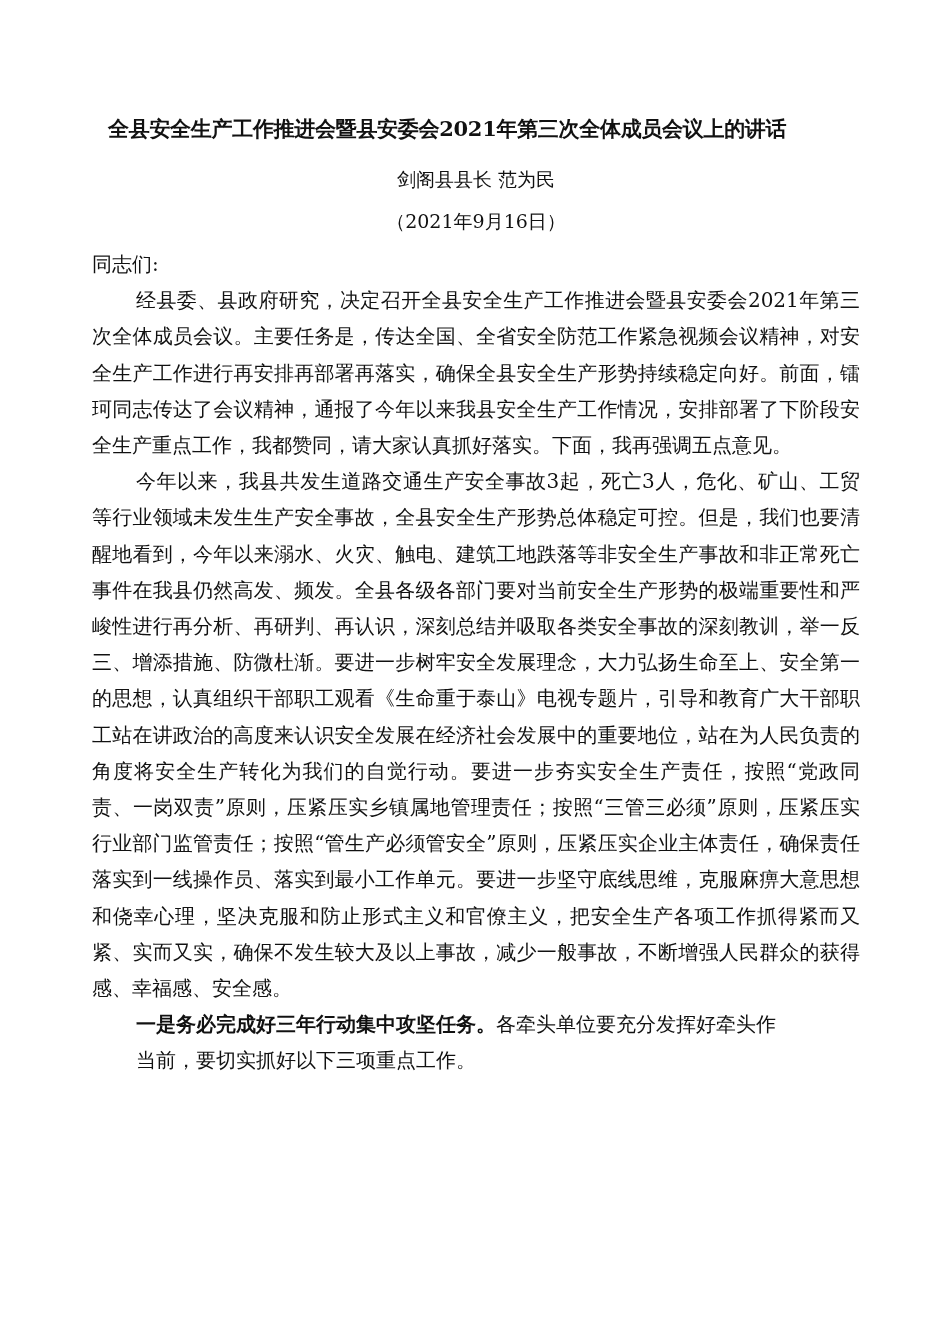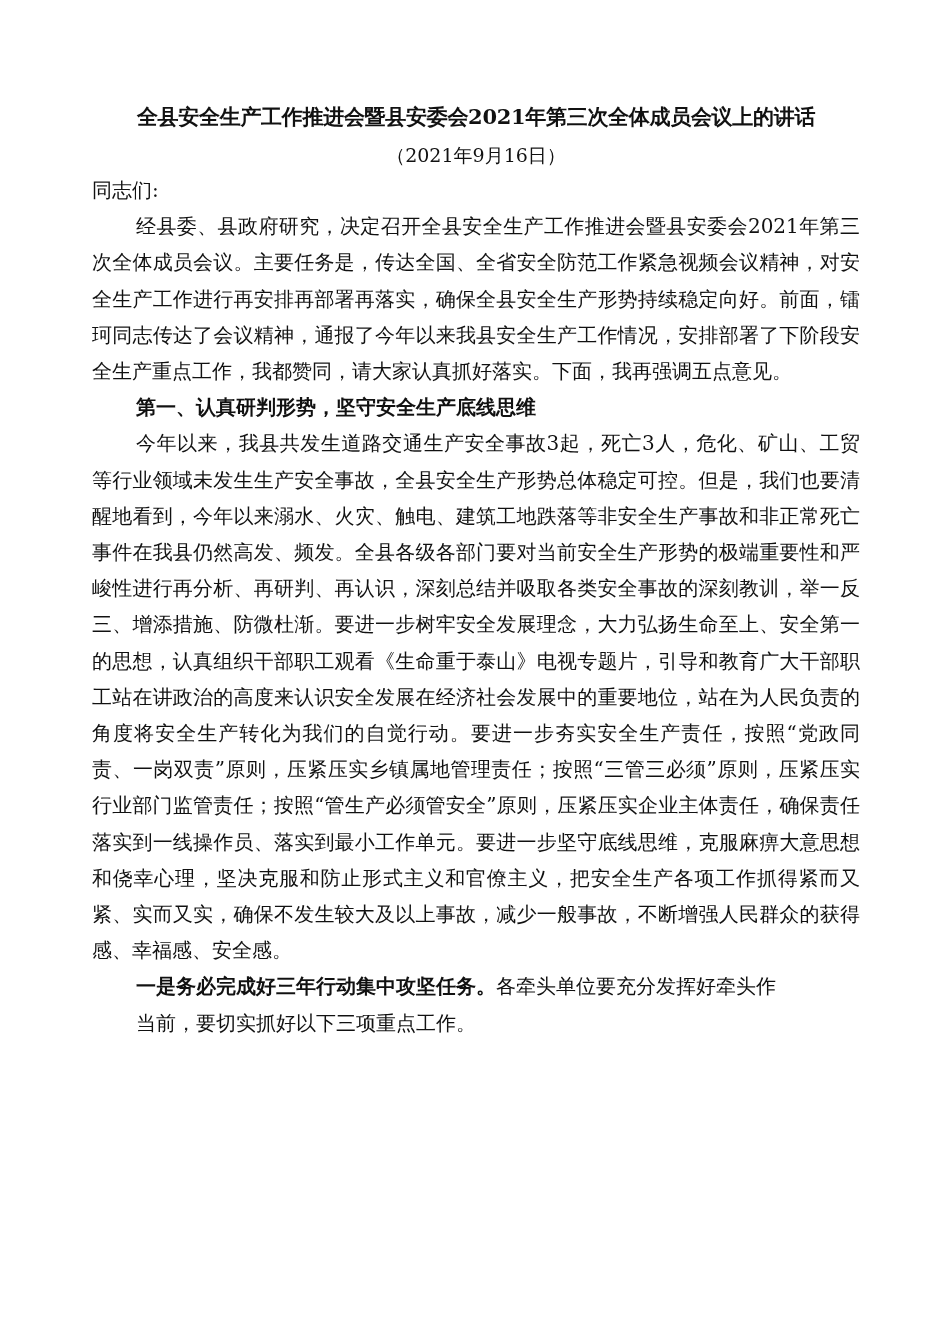--- a/index.html
+++ b/index.html
@@ -19,36 +19,36 @@
     position: absolute;
     left: 92px;
     top: 96px;
     width: 768px;
   }
   .title {
     font-family: "DejaVu Serif", "Liberation Serif", serif;
     font-weight: bold;
     font-size: 21px;
     line-height: 34px;
-    text-align: center;
+    text-align: left;
     white-space: nowrap;
     letter-spacing: -0.3px;
-    margin: 4px;
+    margin: 16px;
   }
   .subtitle {
     font-size: 19px;
     line-height: 34px;
     text-align: center;
     margin: 2px 0 0 0;
   }
   .date {
     font-size: 19px;
     line-height: 34px;
     text-align: center;
-    margin: 0;
+    margin: 8px;
   }
   .body {
     font-size: 20px;
     line-height: 36.2px;
     text-align: justify;
     text-justify: inter-character;
   }
   .salutation {
     margin: 0;
   }
@@ -63,23 +63,23 @@
   }
   .bold-lead {
     font-weight: bold;
   }
 </style>
 </head>
 <body>
 
 <div class="page">
   <h1 class="title">全县安全生产工作推进会暨县安委会2021年第三次全体成员会议上的讲话</h1>
+  <div class="subtitle">剑阁县县长  范为民</div>
   <div class="date">（2021年9月16日）</div>
 
   <div class="body">
     <p class="salutation">同志们:</p>
     <p class="para">经县委、县政府研究，决定召开全县安全生产工作推进会暨县安委会2021年第三次全体成员会议。主要任务是，传达全国、全省安全防范工作紧急视频会议精神，对安全生产工作进行再安排再部署再落实，确保全县安全生产形势持续稳定向好。前面，镭珂同志传达了会议精神，通报了今年以来我县安全生产工作情况，安排部署了下阶段安全生产重点工作，我都赞同，请大家认真抓好落实。下面，我再强调五点意见。</p>
-    <p class="heading">第一、认真研判形势，坚守安全生产底线思维</p>
     <p class="para">今年以来，我县共发生道路交通生产安全事故3起，死亡3人，危化、矿山、工贸等行业领域未发生生产安全事故，全县安全生产形势总体稳定可控。但是，我们也要清醒地看到，今年以来溺水、火灾、触电、建筑工地跌落等非安全生产事故和非正常死亡事件在我县仍然高发、频发。全县各级各部门要对当前安全生产形势的极端重要性和严峻性进行再分析、再研判、再认识，深刻总结并吸取各类安全事故的深刻教训，举一反三、增添措施、防微杜渐。要进一步树牢安全发展理念，大力弘扬生命至上、安全第一的思想，认真组织干部职工观看《生命重于泰山》电视专题片，引导和教育广大干部职工站在讲政治的高度来认识安全发展在经济社会发展中的重要地位，站在为人民负责的角度将安全生产转化为我们的自觉行动。要进一步夯实安全生产责任，按照“党政同责、一岗双责”原则，压紧压实乡镇属地管理责任；按照“三管三必须”原则，压紧压实行业部门监管责任；按照“管生产必须管安全”原则，压紧压实企业主体责任，确保责任落实到一线操作员、落实到最小工作单元。要进一步坚守底线思维，克服麻痹大意思想和侥幸心理，坚决克服和防止形式主义和官僚主义，把安全生产各项工作抓得紧而又紧、实而又实，确保不发生较大及以上事故，减少一般事故，不断增强人民群众的获得感、幸福感、安全感。</p>
     <p class="para"><span class="bold-lead">一是务必完成好三年行动集中攻坚任务。</span><span>各牵头单位要充分发挥好牵头作</span></p>
     <p class="para">当前，要切实抓好以下三项重点工作。</p>
   </div>
 </div>
 
 </body></html>

